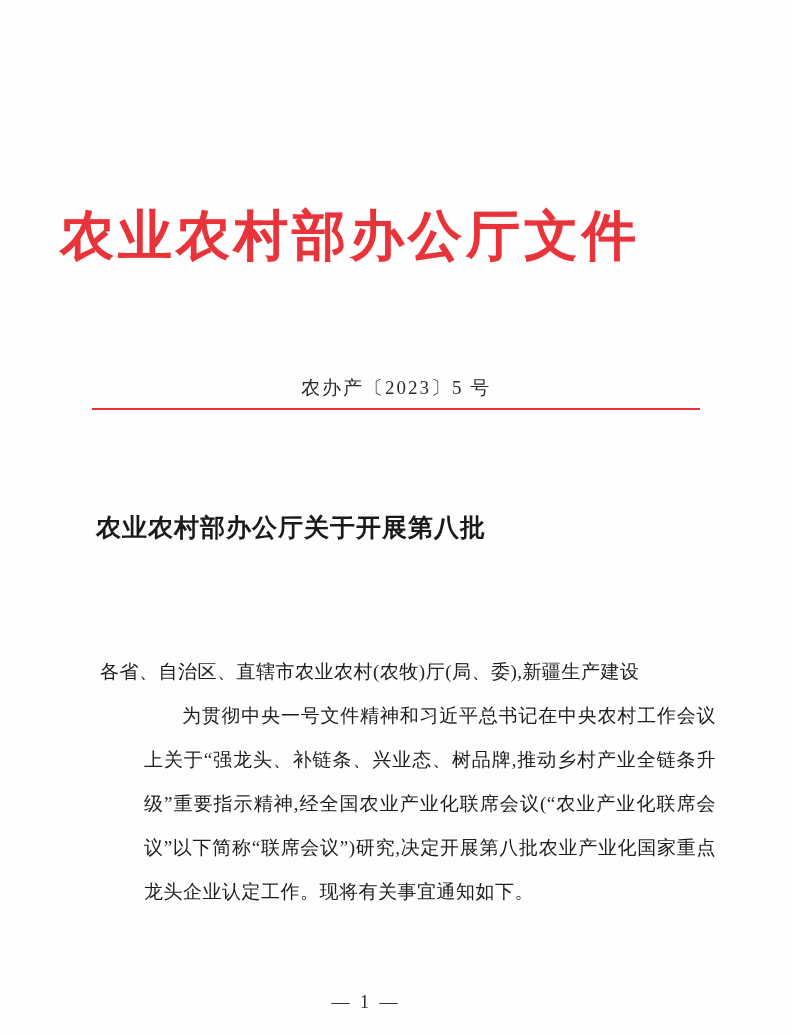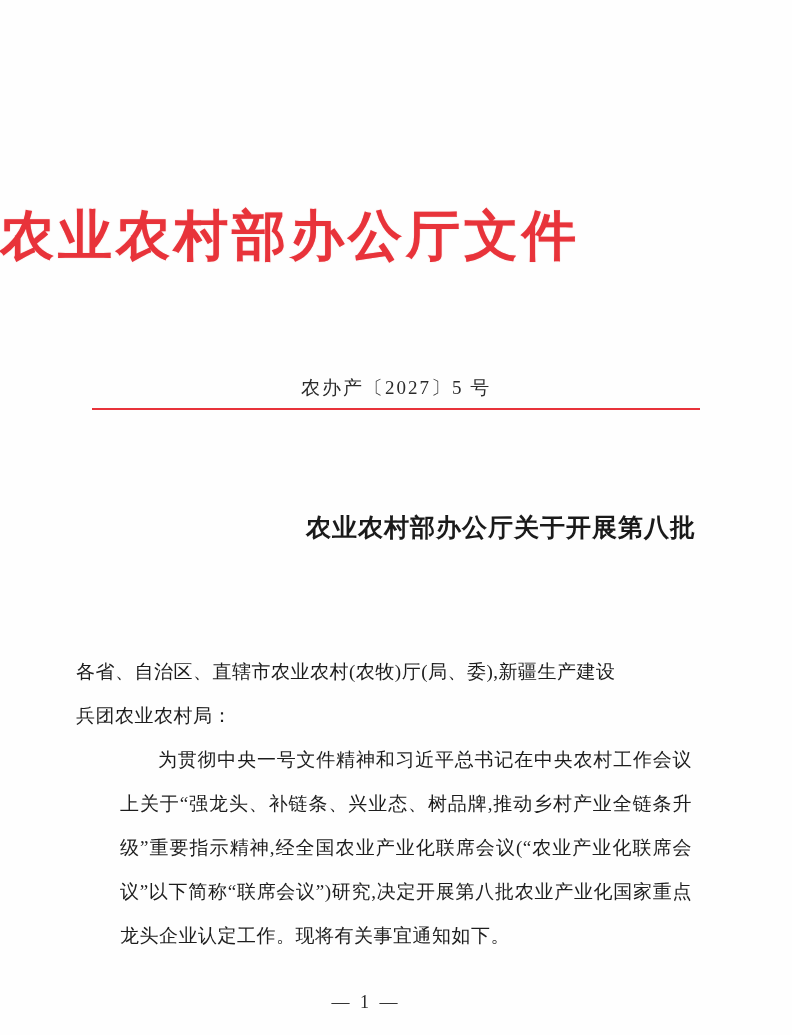--- a/index.html
+++ b/index.html
@@ -21,21 +21,21 @@
     background: #fefefe;
     box-sizing: border-box;
   }
 
   
   .masthead {
     position: absolute;
     top: 200px;
     left: 0;
     width: 640px;
-    text-align: left;
+    text-align: right;
     color: #e8333a;
     font-family: "Liberation Serif", serif;
     font-weight: bold;
     font-size: 54px;
     letter-spacing: 4px;
     text-shadow: 0 0 1px rgba(232,51,58,0.5);
     white-space: nowrap;
   }
 
   
@@ -60,38 +60,38 @@
     height: 2px;
     background: #e8333a;
   }
 
   
   .doc-title {
     position: absolute;
     top: 505px;
     left: 96px;
     width: 600px;
-    text-align: right;
+    text-align: left;
     font-size: 25px;
     font-weight: bold;
     color: #1a1a1a;
     line-height: 46px;
     letter-spacing: 1px;
     font-family: "Liberation Serif", serif;
   }
   .doc-title .line {
     display: block;
     white-space: nowrap;
   }
 
   
   .body-text {
     position: absolute;
     top: 650px;
-    left: 76px;
+    left: 100px;
     width: 616px;
     font-size: 19px;
     line-height: 44px;
     color: #1d1d1d;
     letter-spacing: 0.5px;
     font-family: "Liberation Serif", serif;
   }
   .body-text p {
     margin: 0;
     text-align: justify;
@@ -117,29 +117,28 @@
     box-sizing: border-box;
   }
 </style>
 </head>
 <body>
 
 <div class="page">
 
   <div class="masthead">农业农村部办公厅文件</div>
 
-  <div class="doc-number">农办产〔2027〕5 号</div>
+  <div class="doc-number">农办产〔2023〕5 号</div>
 
   <div class="red-rule"></div>
 
   <div class="doc-title">
     <span class="line">农业农村部办公厅关于开展第八批</span>
   </div>
 
   <div class="body-text">
     <p>各省、自治区、直辖市农业农村(农牧)厅(局、委),新疆生产建设</p>
-    <p>兵团农业农村局：</p>
     <p class="indent">为贯彻中央一号文件精神和习近平总书记在中央农村工作会议上关于“强龙头、补链条、兴业态、树品牌,推动乡村产业全链条升级”重要指示精神,经全国农业产业化联席会议(“农业产业化联席会议”以下简称“联席会议”)研究,决定开展第八批农业产业化国家重点龙头企业认定工作。现将有关事宜通知如下。</p>
   </div>
 
   <div class="page-number">— 1 —</div>
 
 </div>
 
 </body></html>

